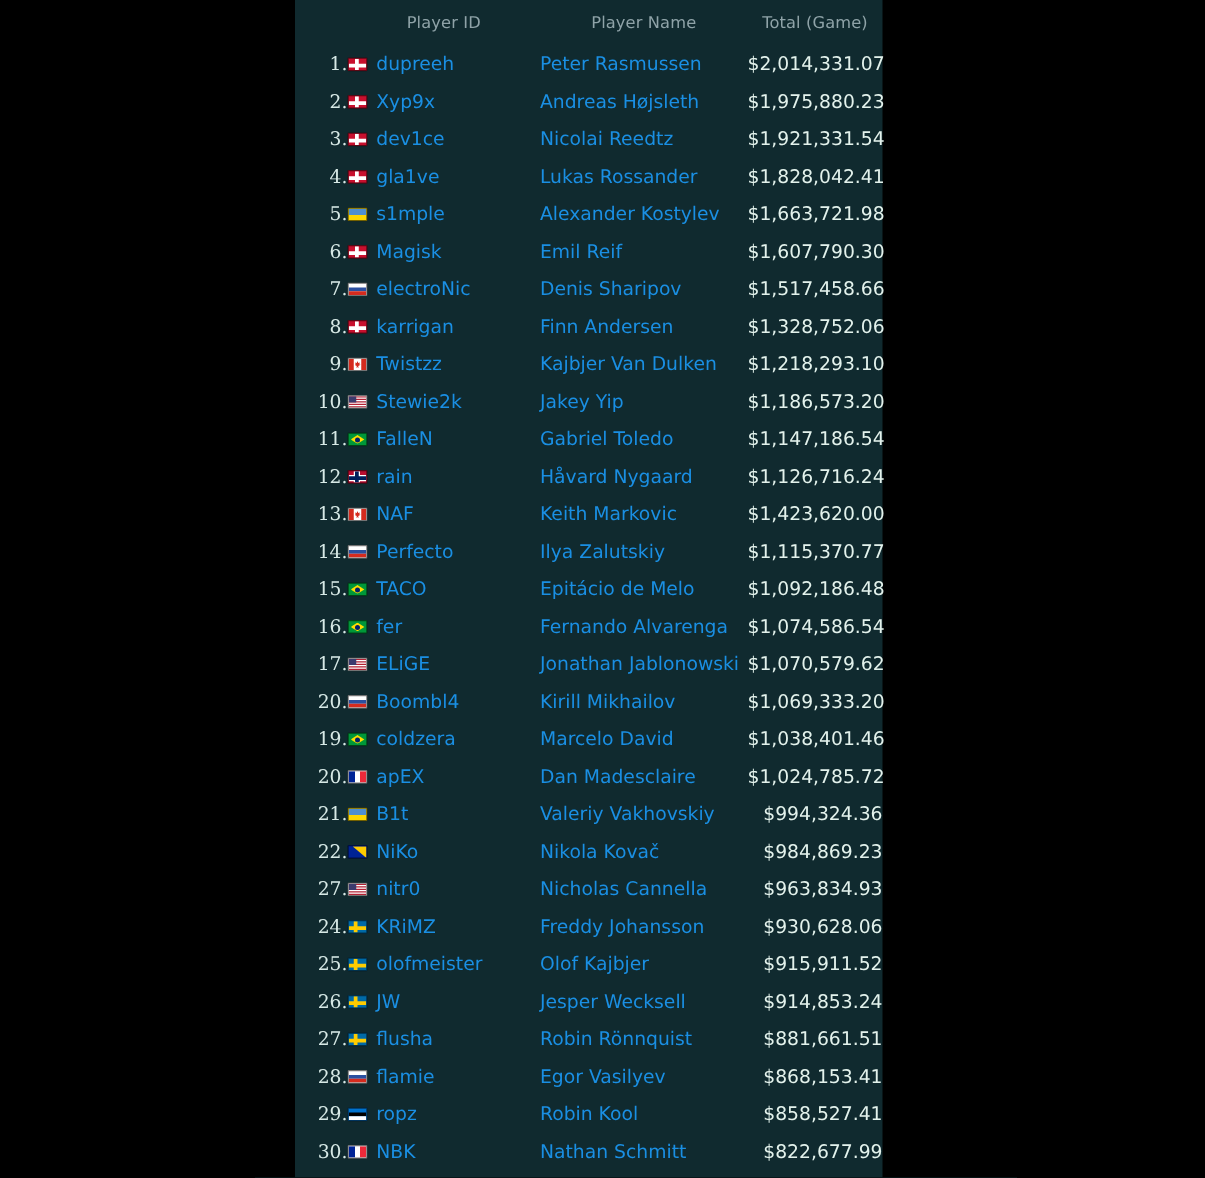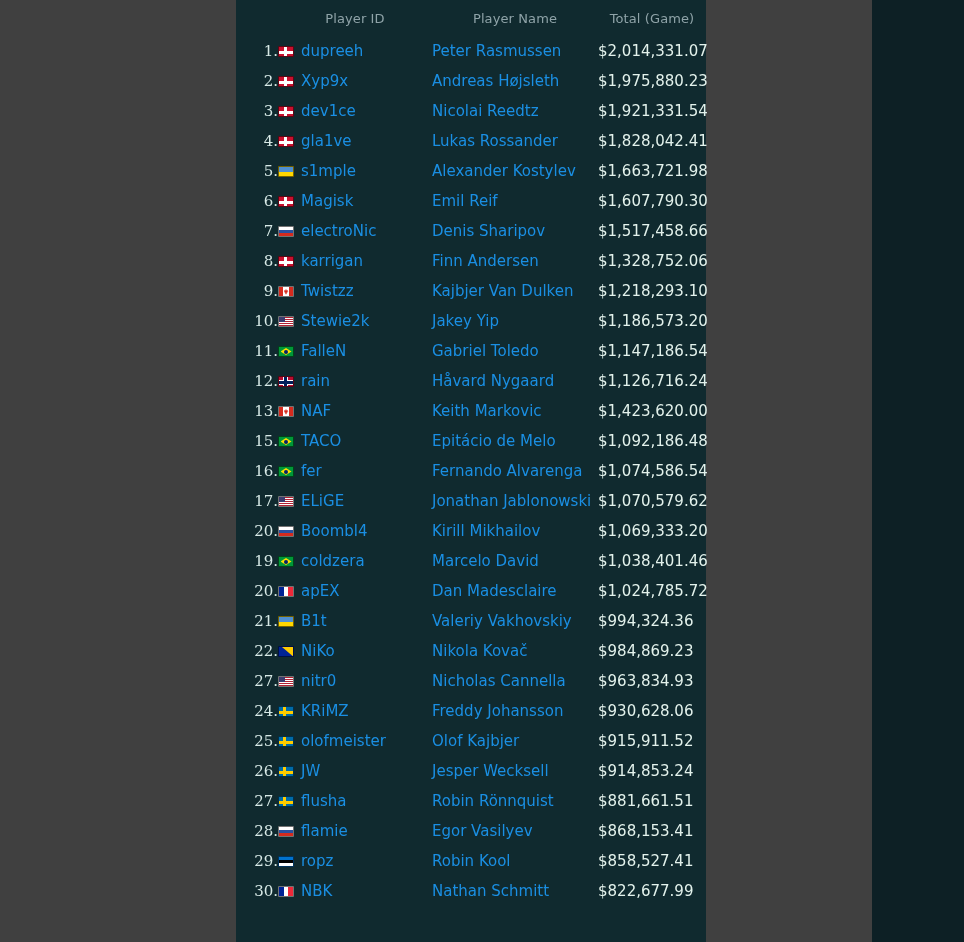--- a/index.html
+++ b/index.html
@@ -11,23 +11,23 @@
     width: 964px;
     height: 942px;
     overflow: hidden;
     font-family: "DejaVu Sans", "Liberation Sans", sans-serif;
     color: #e2f0ec;
     -webkit-font-smoothing: antialiased;
   }
 
   .page {
     position: relative;
-    width: 872px;
+    width: 964px;
     height: 942px;
-    background: #404040;
+    background: #000000;
   }
 
   
   .table-band {
     position: absolute;
     left: 236px;
     top: 0;
     width: 470px;
     height: 942px;
     background: #102a2f;
@@ -83,20 +83,21 @@
     text-decoration: none;
     font-size: 15px;
   }
 
   td.pname {
     text-align: left;
     padding-left: 2px;
   }
 
   td.total {
+    text-align: right;
     color: #e3f2ec;
     font-size: 15px;
     padding-right: 8px;
     font-family: "DejaVu Sans", "Liberation Sans", sans-serif;
   }
 
   .flag {
     display: inline-block;
     width: 16px;
     height: 11px;
@@ -277,20 +278,26 @@
           <td class="pname"><a href="#">Håvard Nygaard</a></td>
           <td class="total">$1,126,716.24</td>
         </tr>
         <tr>
           <td class="rank">13.</td>
           <td class="pid"><span class="flag f-ca"><i class="l"></i><i class="r"></i><i class="leaf"></i></span><a href="#">NAF</a></td>
           <td class="pname"><a href="#">Keith Markovic</a></td>
           <td class="total">$1,423,620.00</td>
         </tr>
         <tr>
+          <td class="rank">14.</td>
+          <td class="pid"><span class="flag f-ru"><i class="m"></i><i class="b"></i></span><a href="#">Perfecto</a></td>
+          <td class="pname"><a href="#">Ilya Zalutskiy</a></td>
+          <td class="total">$1,115,370.77</td>
+        </tr>
+        <tr>
           <td class="rank">15.</td>
           <td class="pid"><span class="flag f-br"><i class="rhomb"></i><i class="globe"></i></span><a href="#">TACO</a></td>
           <td class="pname"><a href="#">Epitácio de Melo</a></td>
           <td class="total">$1,092,186.48</td>
         </tr>
         <tr>
           <td class="rank">16.</td>
           <td class="pid"><span class="flag f-br"><i class="rhomb"></i><i class="globe"></i></span><a href="#">fer</a></td>
           <td class="pname"><a href="#">Fernando Alvarenga</a></td>
           <td class="total">$1,074,586.54</td>

